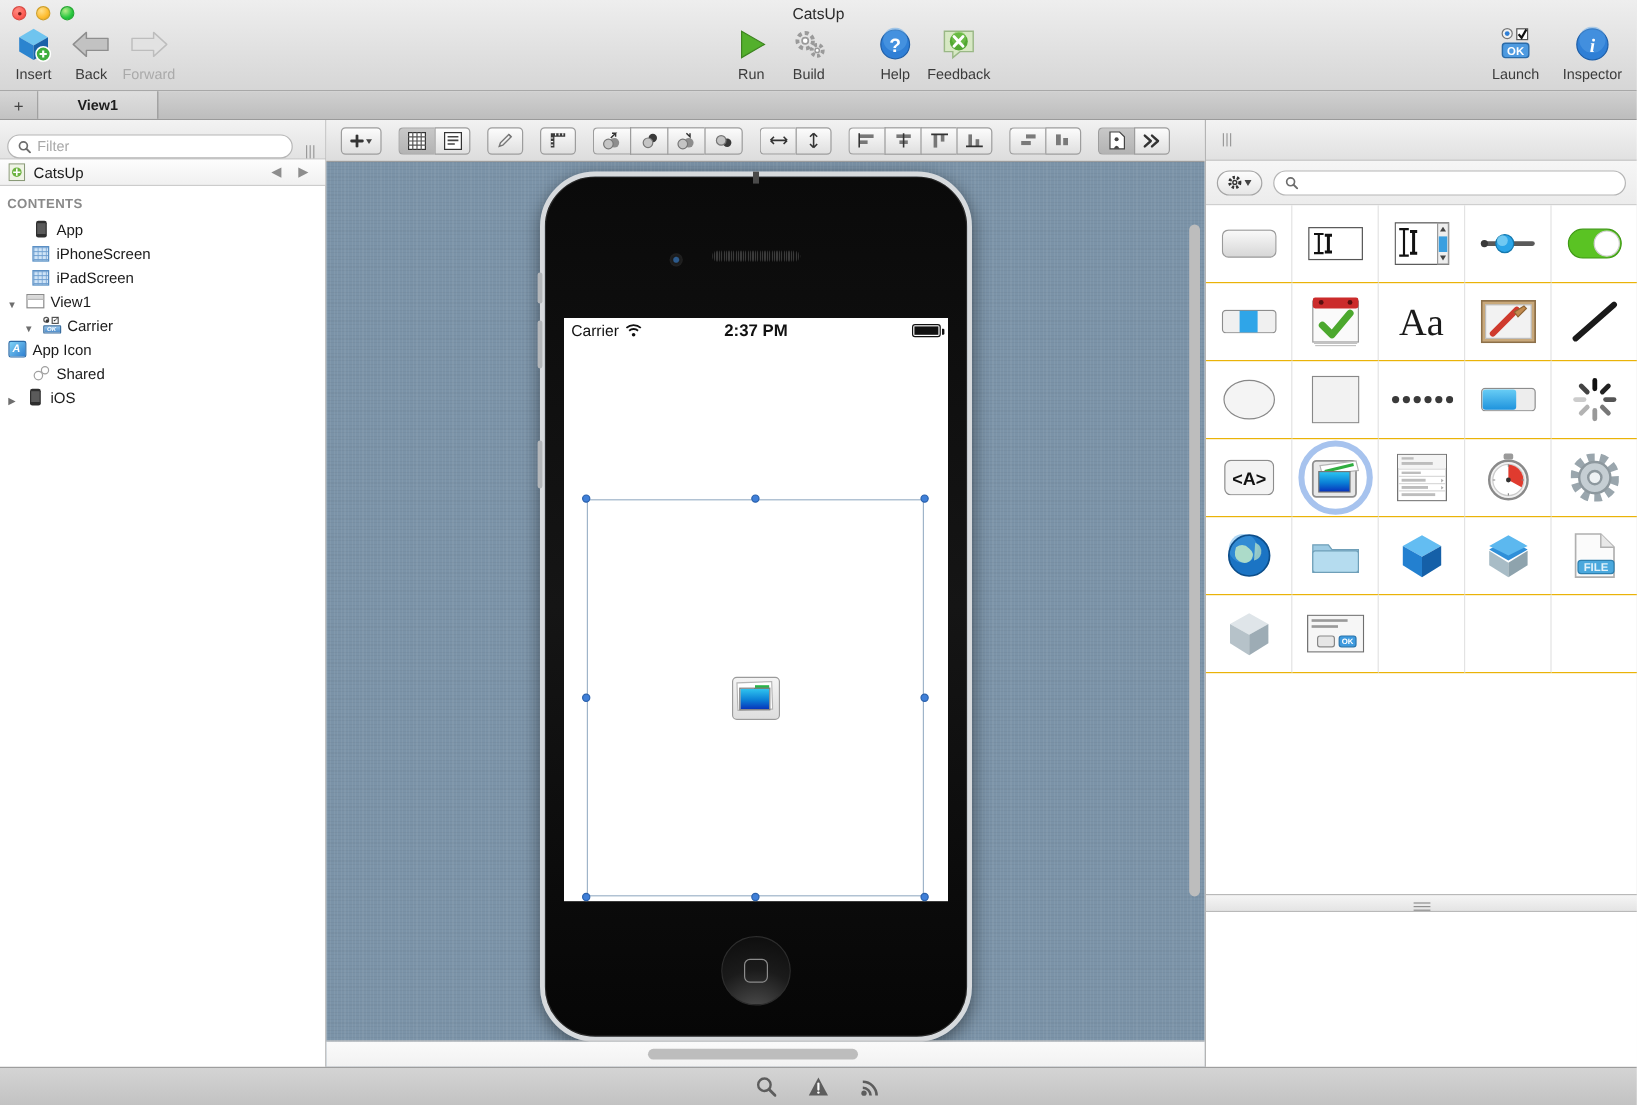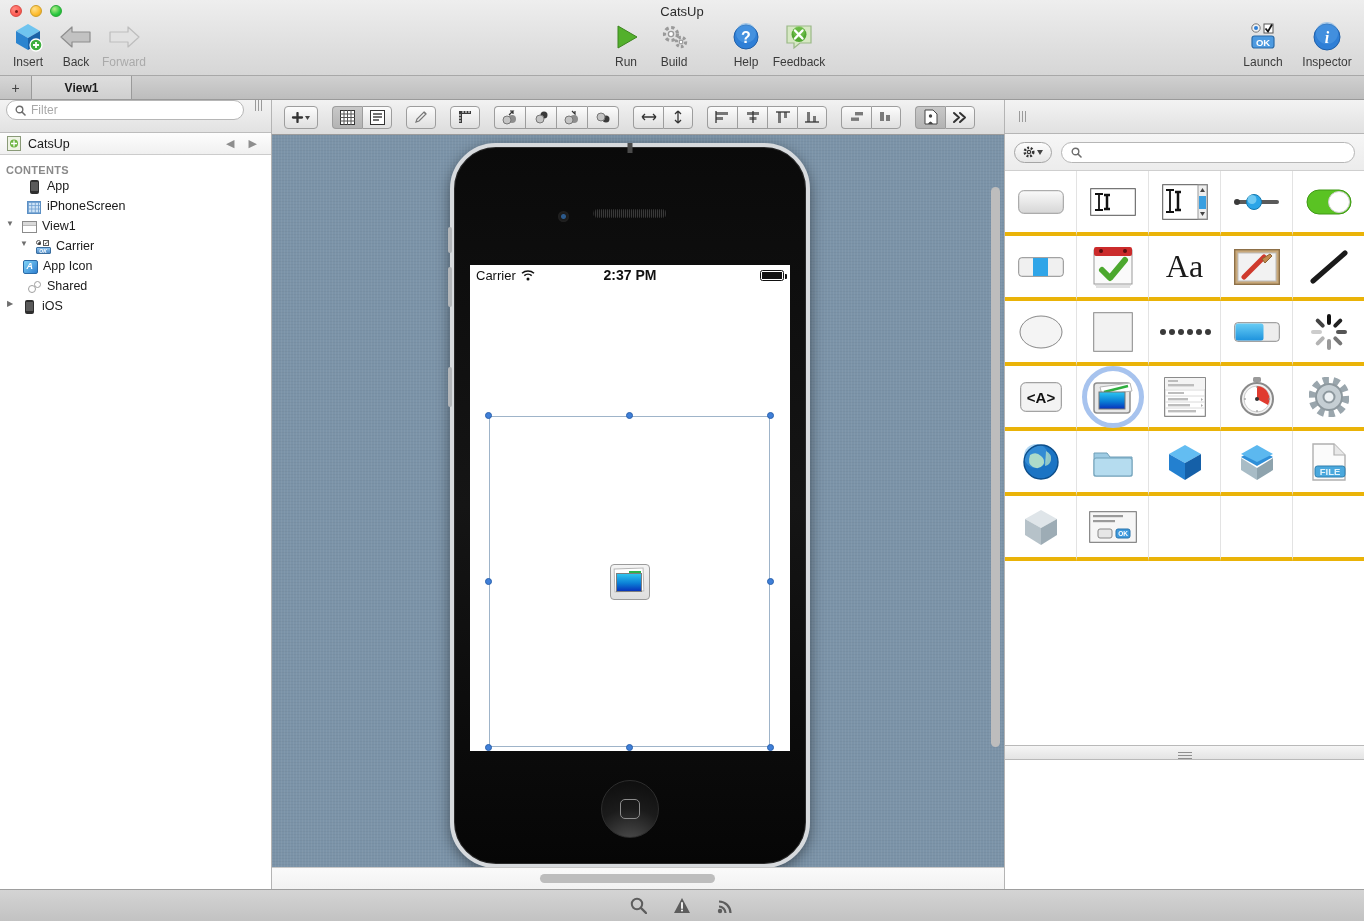--- a/index.html
+++ b/index.html
@@ -62,21 +62,21 @@
   }
   .tab.active { background: linear-gradient(to bottom,#dedede,#cfcfcf); }
 
   
   .sidebar {
     position: absolute; left: 0; top: 100px; width: 272px; height: 789px;
     background: #ffffff; border-right: 1px solid #b4b4b4;
   }
   .filterbar {
     height: 33px; background: linear-gradient(to bottom,#f3f3f3,#e2e2e2);
-    border-bottom: 1px solid #bcbcbc; display:flex; align-items:flex-start; padding: 0 6px;
+    border-bottom: 1px solid #bcbcbc; display:flex; align-items:flex-end; padding: 0 6px;
   }
   .searchfield {
     flex: 1; height: 20px; border-radius: 10px; background: #fff;
     border: 1px solid #b6b6b6; display:flex; align-items:center; padding: 0 8px; gap:5px;
   }
   .searchfield .ph { color: #a8a8a8; font-size: 12px; }
   .grip3 { width: 14px; margin-left: 7px; display:flex; gap:2px; justify-content:center; }
   .grip3 i { width:1px; height:11px; background:#9a9a9a; display:block; }
 
   .proj-row {
@@ -86,21 +86,21 @@
   }
   .proj-row .name { font-size: 12.5px; flex:1; }
   .proj-nav { display:flex; gap: 14px; padding-right: 8px; color:#8d8d8d; font-size:11px; }
 
   .tree { padding-top: 4px; font-size: 12.5px; }
   .tree .section {
     font-size: 11px; font-weight: bold; color: #8a8a8a; letter-spacing: .3px;
     padding: 5px 0 3px 6px;
   }
   .node {
-    height: 20px; display:flex; align-items:flex-start; gap:5px; padding-right:4px;
+    height: 20px; display:flex; align-items:flex-end; gap:5px; padding-right:4px;
     white-space: nowrap;
   }
   .node.sel { background: linear-gradient(to bottom,#b4b4b4,#a2a2a2); color:#fff; }
   .twisty { width: 12px; text-align:center; font-size: 8px; color: #6e6e6e; flex: 0 0 12px; }
   .nicon { width: 16px; height: 16px; flex: 0 0 16px; display:flex; align-items:center; justify-content:center; }
 
   
   .ic-phone { width:9px; height:14px; background:#2e2e2e; border-radius:2px; position:relative;}
   .ic-phone::after{content:'';position:absolute;left:1px;top:2px;width:7px;height:9px;background:#5a5a5a;}
   .ic-grid { width:14px; height:13px; background:#cfe4f7; border:1px solid #5b8fc4;
@@ -273,21 +273,21 @@
     width:38px; height:21px; border-radius:11px; border:1px solid #a5a5a5;
     background: linear-gradient(to bottom,#fdfdfd,#e6e6e6);
     display:flex; align-items:center; justify-content:center; gap:2px; font-size:11px;
   }
   .lib-searchfield {
     flex:1; height:21px; border-radius:11px; background:#fff; border:1px solid #b6b6b6;
     display:flex; align-items:center; padding:0 9px;
   }
   .lib-grid { display:grid; grid-template-columns: repeat(5,72px); }
   .lib-cell {
-    width:72px; height:65px; border-right:1px solid #e3e3e3; border-bottom:4px solid #eab308;
+    width:72px; height:65px; border-right:1px solid #e3e3e3; border-bottom:1px solid #eab308;
     display:flex; align-items:center; justify-content:center; position:relative;text-align:right;
   }
   .lib-cell:nth-child(5n) { border-right:none; }
   .sel-ring {
     position:absolute; left:50%; top:50%; transform:translate(-50%,-50%);
     width:62px; height:62px; border-radius:50%; border:5px solid #a7c3ee;
   }
   .lib-splitter {
     position:absolute; left:0; top:645px; width:360px; height:15px;
     background: linear-gradient(to bottom,#f5f5f5,#e4e4e4);
@@ -469,39 +469,45 @@
             <i class="ic-phone"></i>
           </span>
         <span>App</span>
       </div>
       <div class="node" style="padding-left:26px">
         <span class="nicon">
             <i class="ic-grid"></i>
           </span>
         <span>iPhoneScreen</span>
       </div>
+      <div class="node" style="padding-left:26px">
+        <span class="nicon">
+            <i class="ic-grid"></i>
+          </span>
+        <span>iPadScreen</span>
+      </div>
       <div class="node" style="padding-left:4px">
         <span class="twisty">▼</span>
         <span class="nicon">
             <i class="ic-view"></i>
           </span>
         <span>View1</span>
       </div>
       <div class="node" style="padding-left:18px">
         <span class="twisty">▼</span>
         <span class="nicon">
           <i class="ic-ctrl">
               <span class="dot"></span>
               <span class="chk">✓</span>
               <span class="ok">OK</span>
             </i>
         </span>
         <span>Carrier</span>
       </div>
-      <div class="node" style="padding-left:22px">
+      <div class="node" style="padding-left:6px">
         <span class="nicon">
             <i class="ic-appicon"></i>
           </span>
         <span>App Icon</span>
       </div>
 
       <div class="node" style="padding-left:26px">
         <span class="nicon">
             <i class="ic-shared"></i>
           </span>

